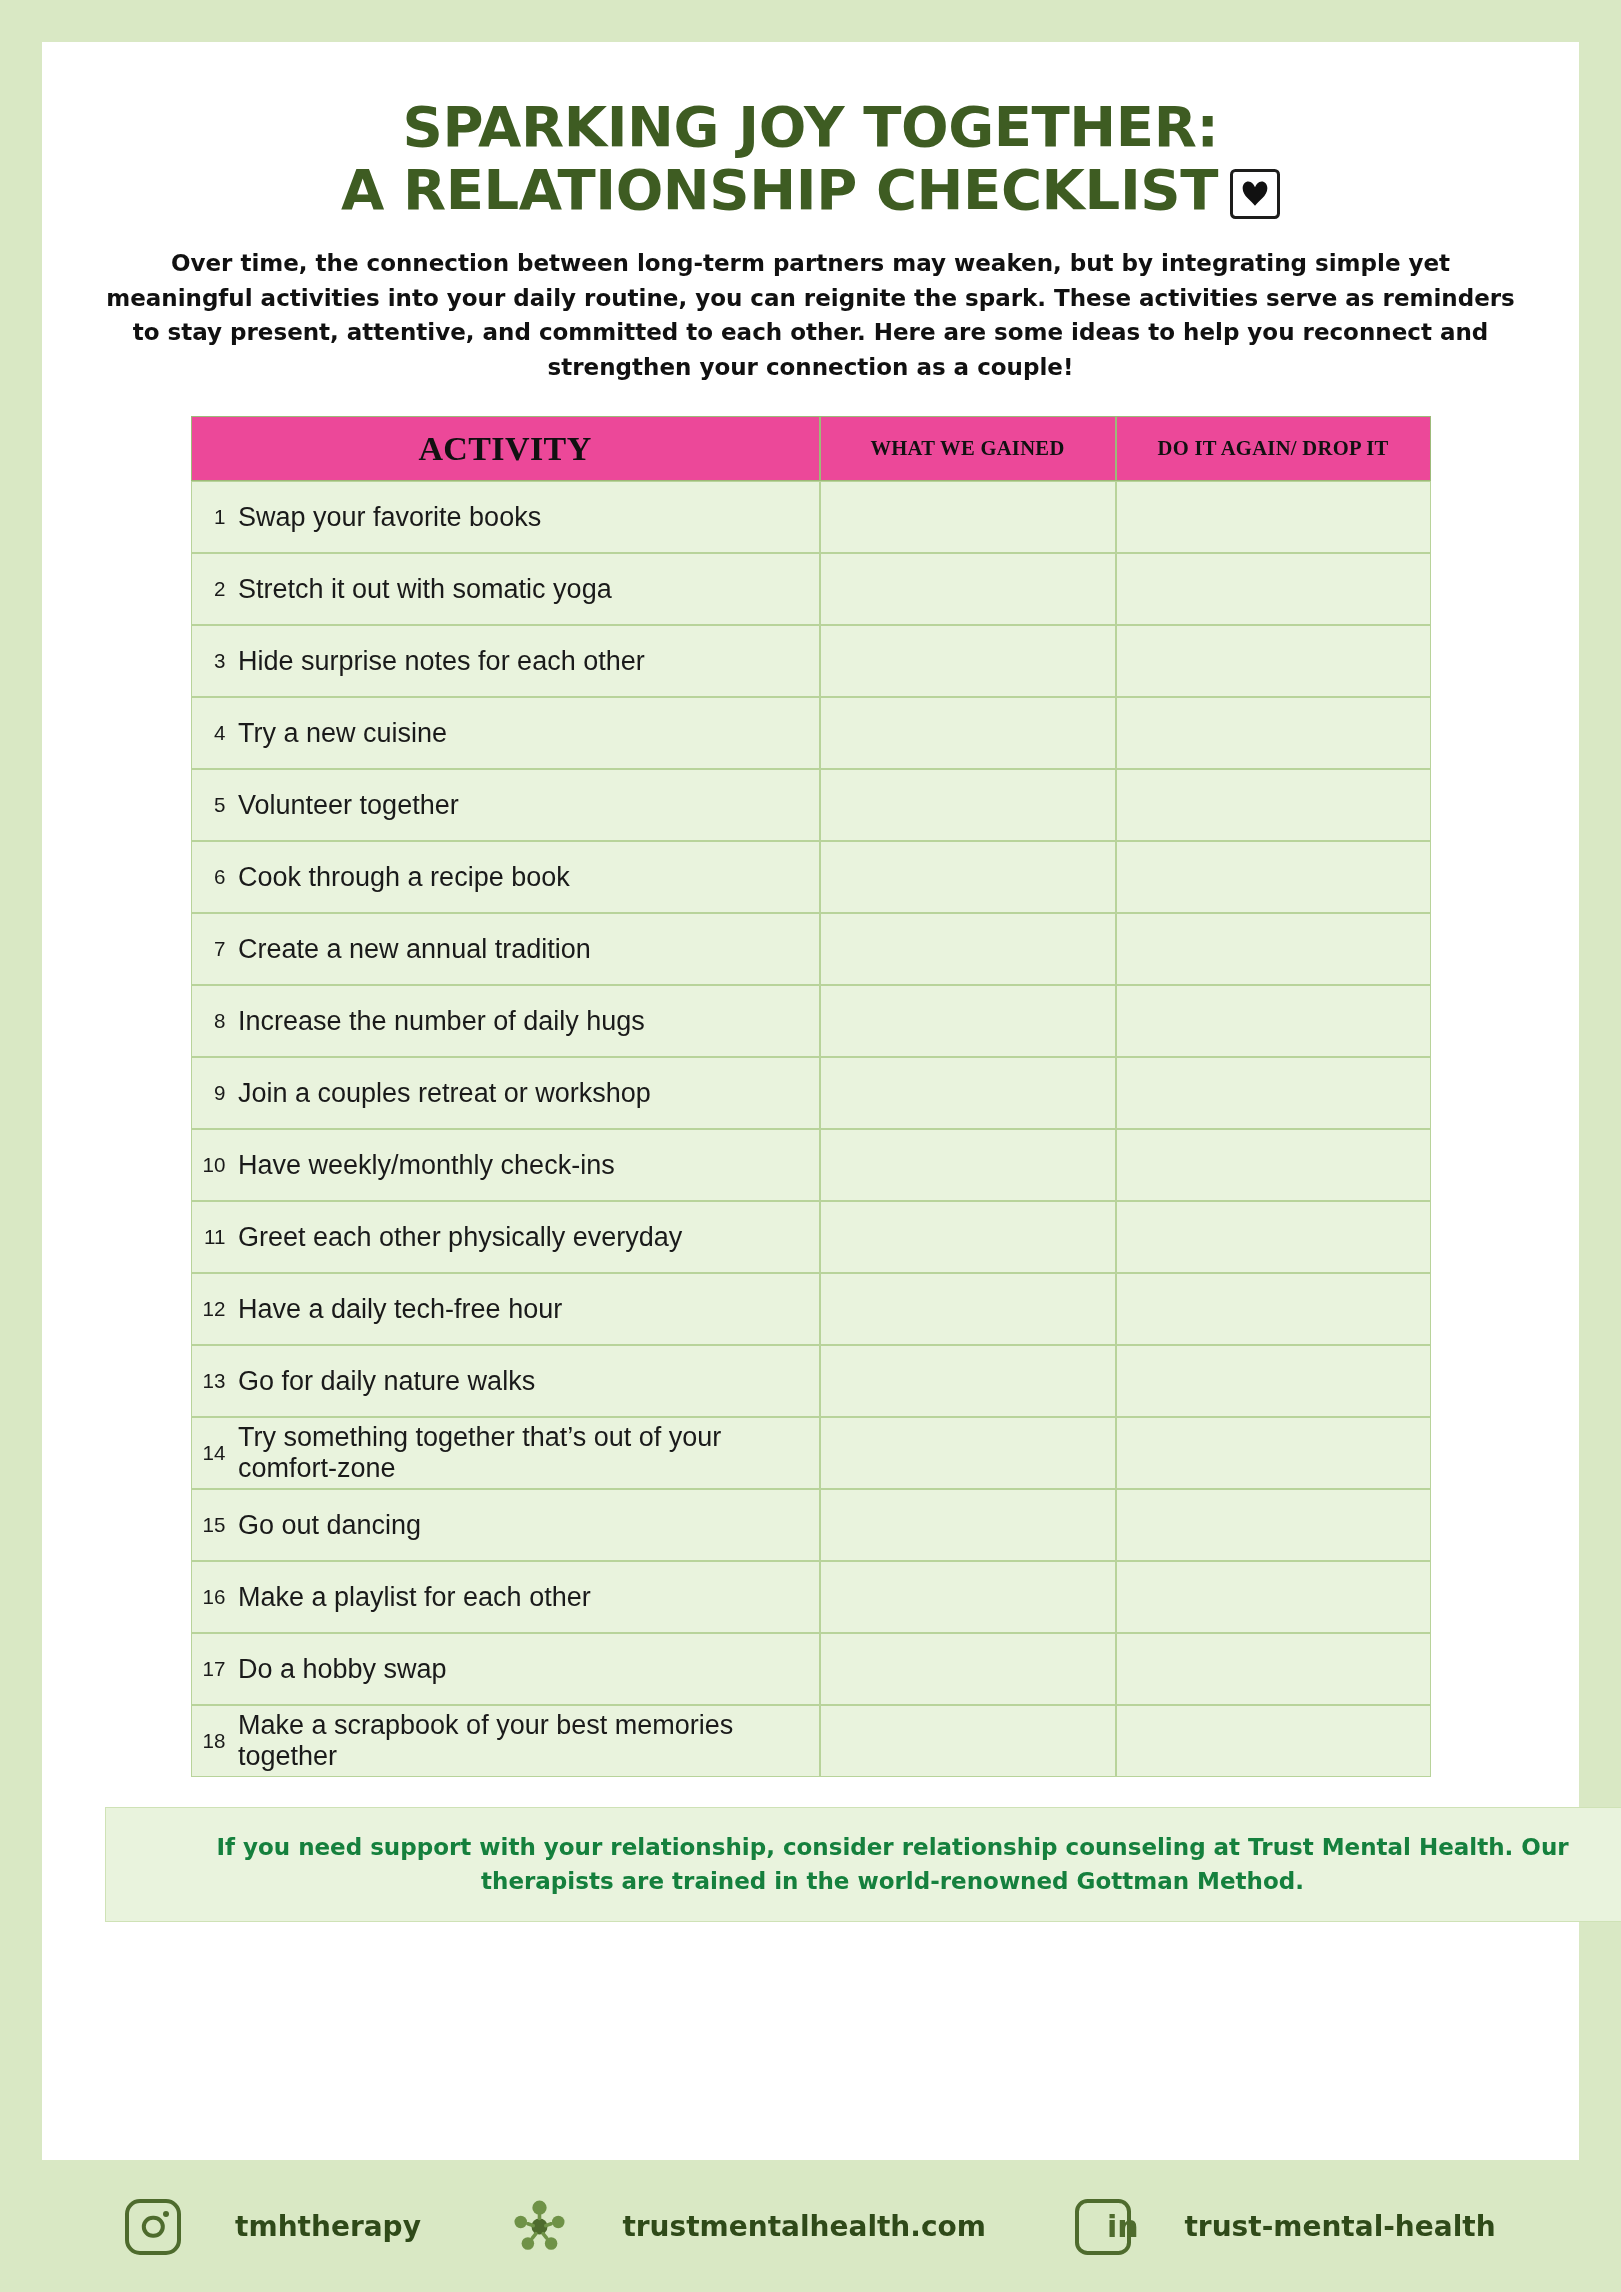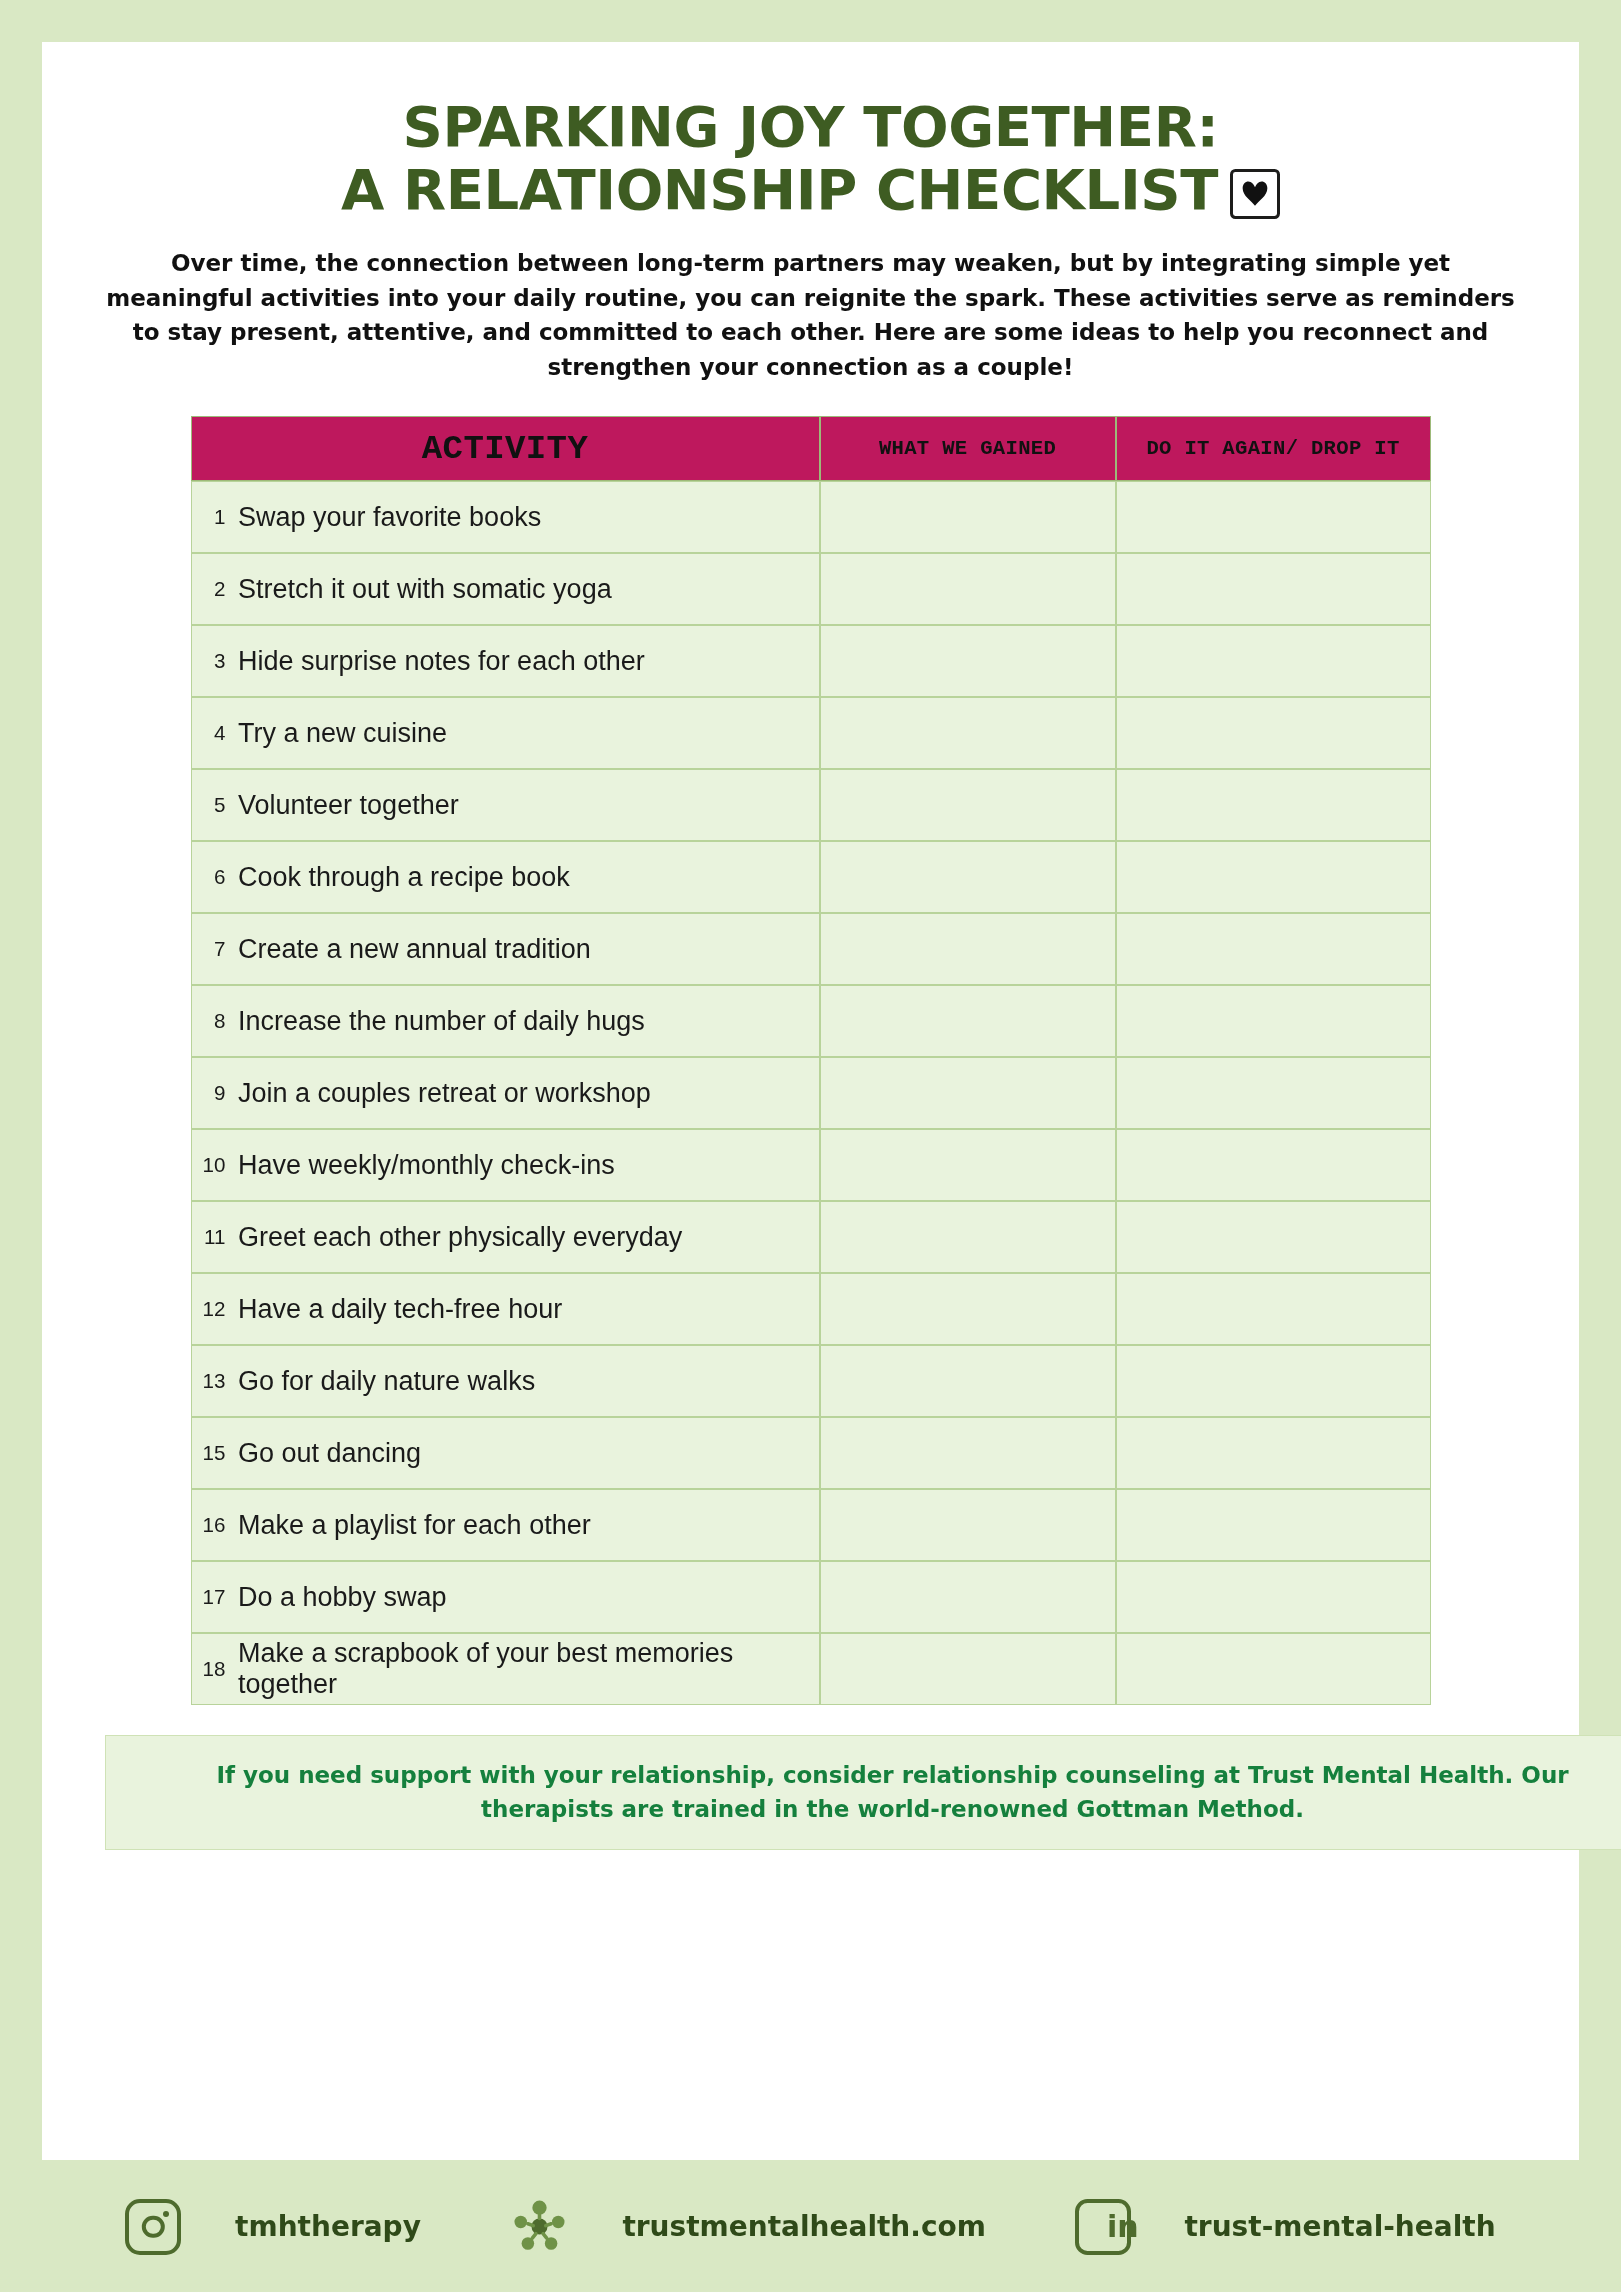--- a/index.html
+++ b/index.html
@@ -74,24 +74,24 @@
     font-family: "DejaVu Sans", sans-serif;
   }
   table.checklist {
     margin: 32px auto 0 auto;
     border-collapse: separate;
     border-spacing: 0;
     width: 1239px;
     table-layout: fixed;
   }
   table.checklist th {
-    background: #be185d;
+    background: #ec4899;
     border: 1.8px solid #9dba79;
     color: #111111;
-    font-family: Liberation Mono, monospace;
+    font-family: Liberation Serif, serif;
     font-weight: bold;
     padding: 12.5px 5.4px;
     vertical-align: middle;
   }
   th.col-activity {
     font-size: 34px;
     letter-spacing: 0.4px;
   }
   th.col-gained, th.col-again {
     font-size: 20.6px;
@@ -362,20 +362,30 @@
               </div>
             </td>
             <td></td>
             <td></td>
           </tr>
           <tr>
             <td class="activity-cell">
               <div class="row-inner">
                 <span class="row-num">13</span>
                 <span class="row-text">Go for daily nature walks</span>
+              </div>
+            </td>
+            <td></td>
+            <td></td>
+          </tr>
+          <tr>
+            <td class="activity-cell">
+              <div class="row-inner">
+                <span class="row-num">14</span>
+                <span class="row-text">Try something together that’s out of your comfort-zone</span>
               </div>
             </td>
             <td></td>
             <td></td>
           </tr>
           <tr>
             <td class="activity-cell">
               <div class="row-inner">
                 <span class="row-num">15</span>
                 <span class="row-text">Go out dancing</span>

